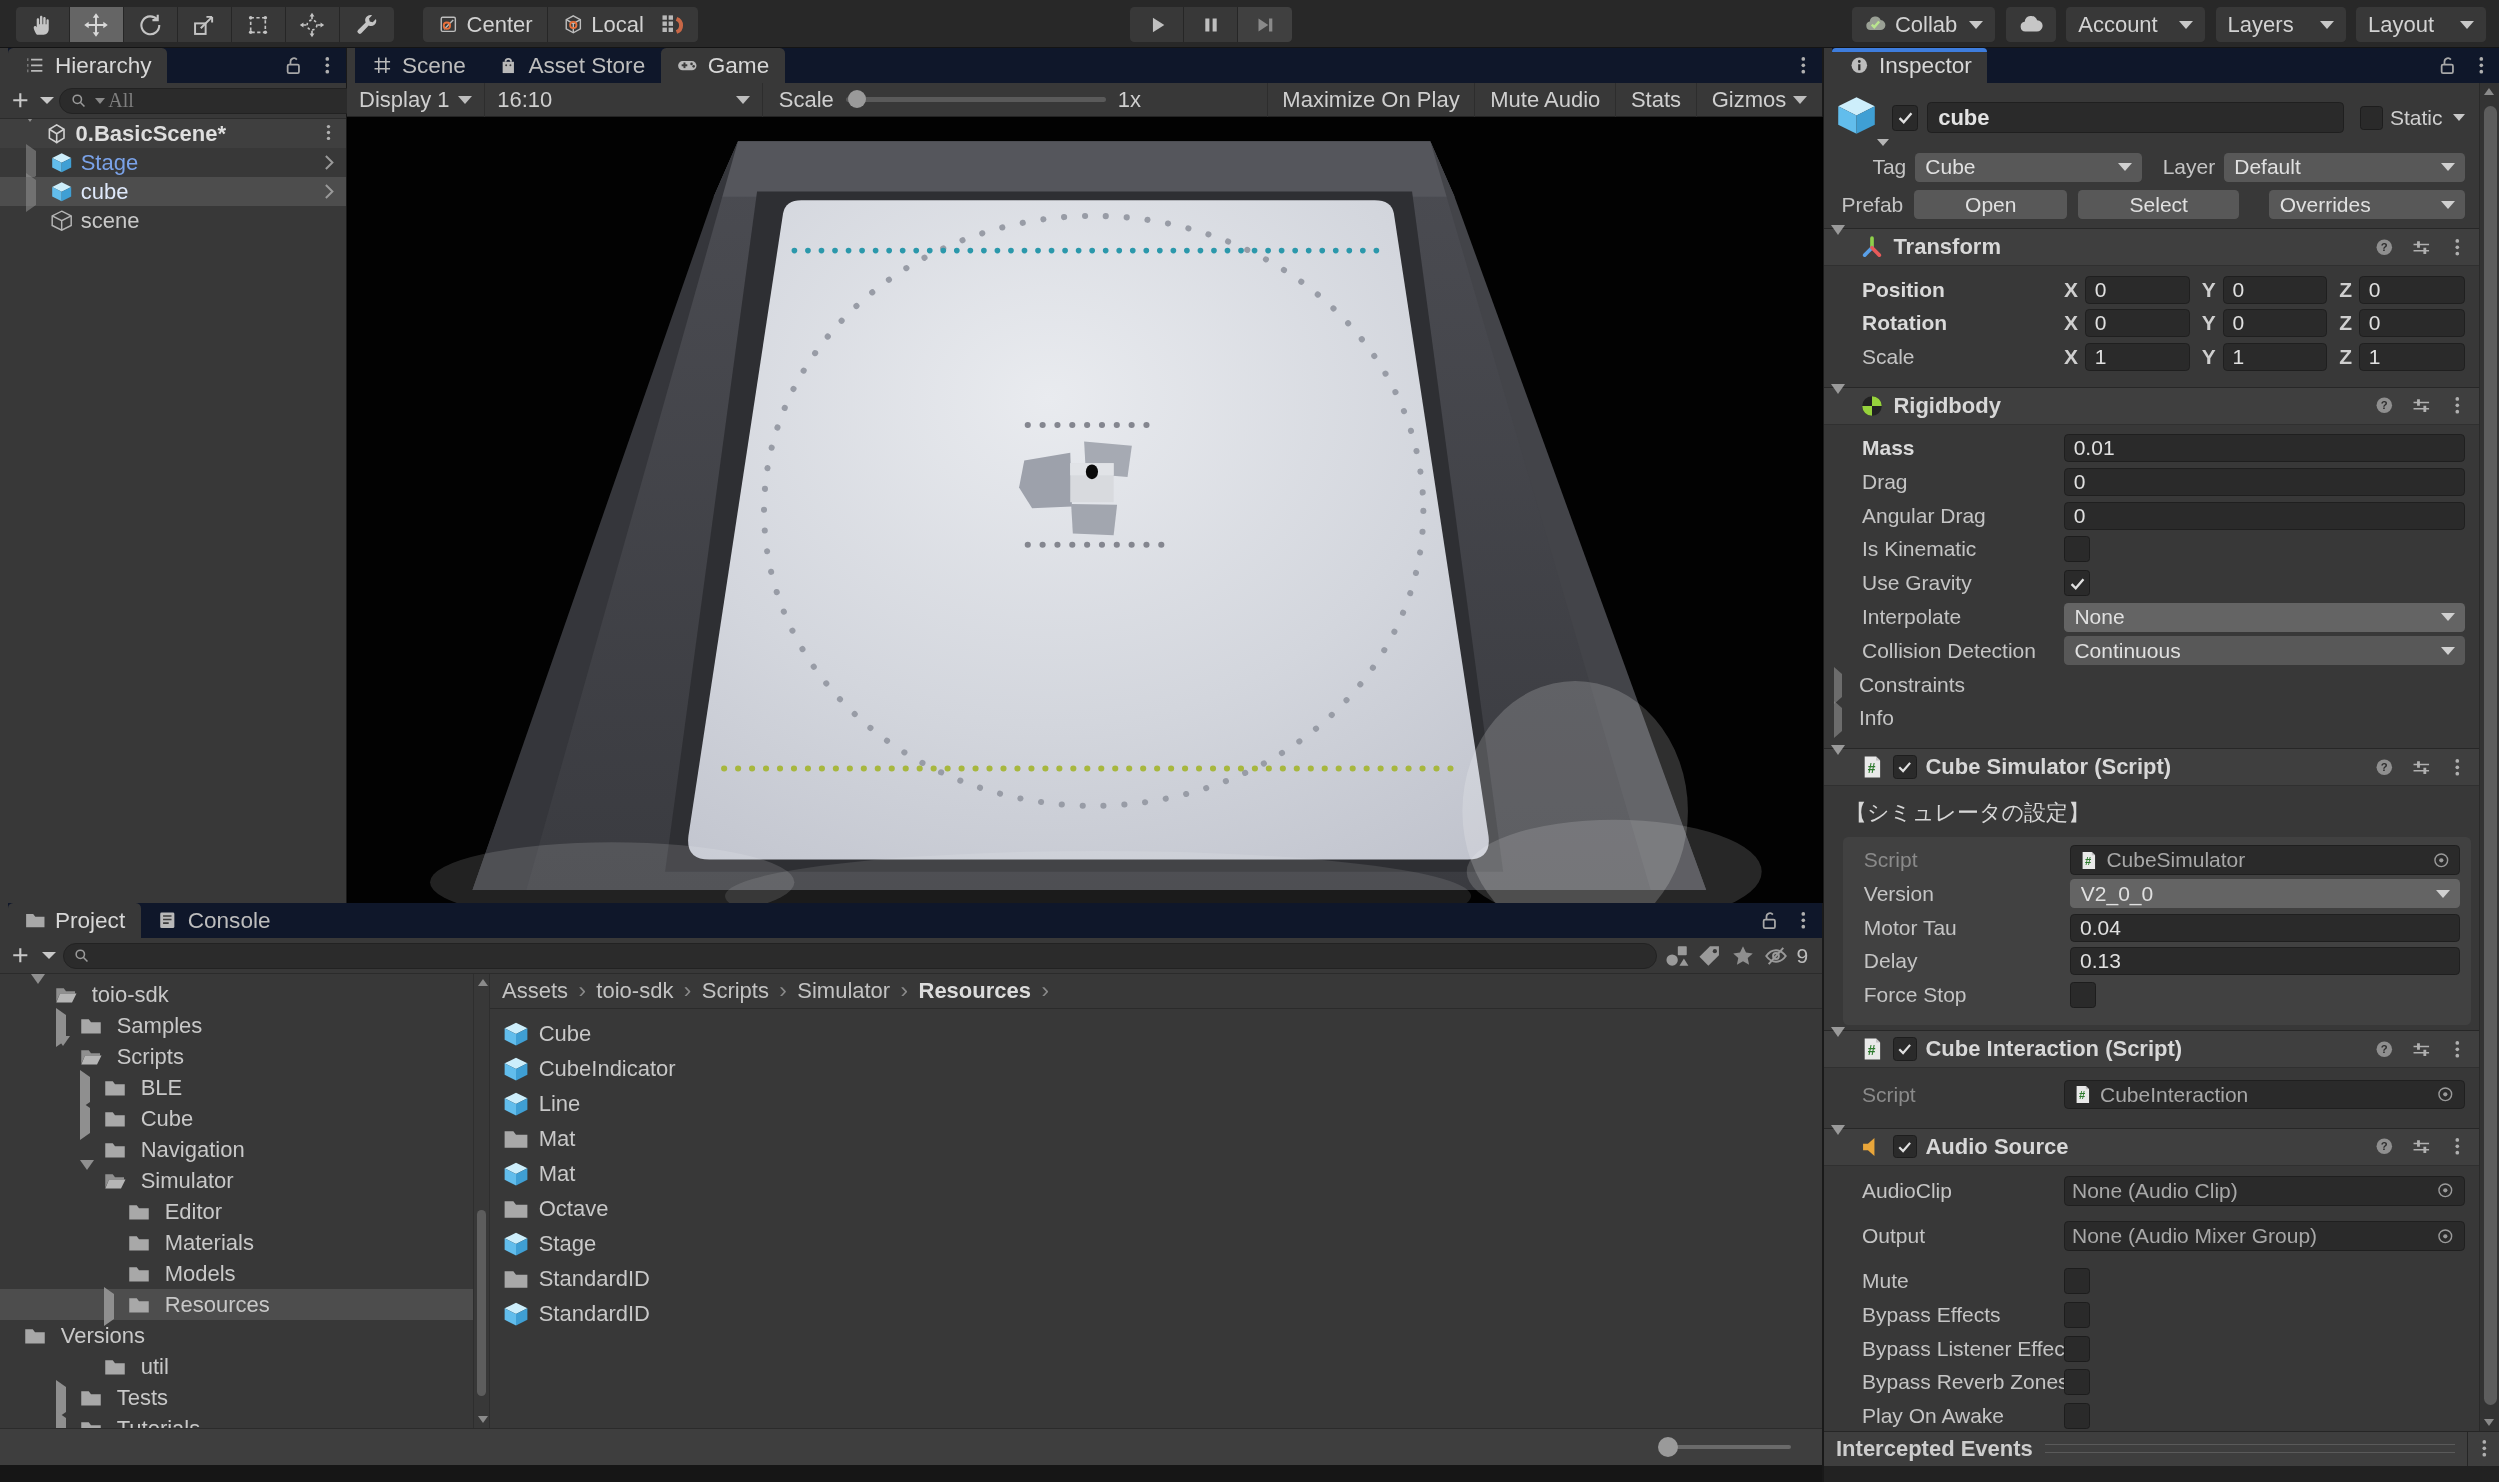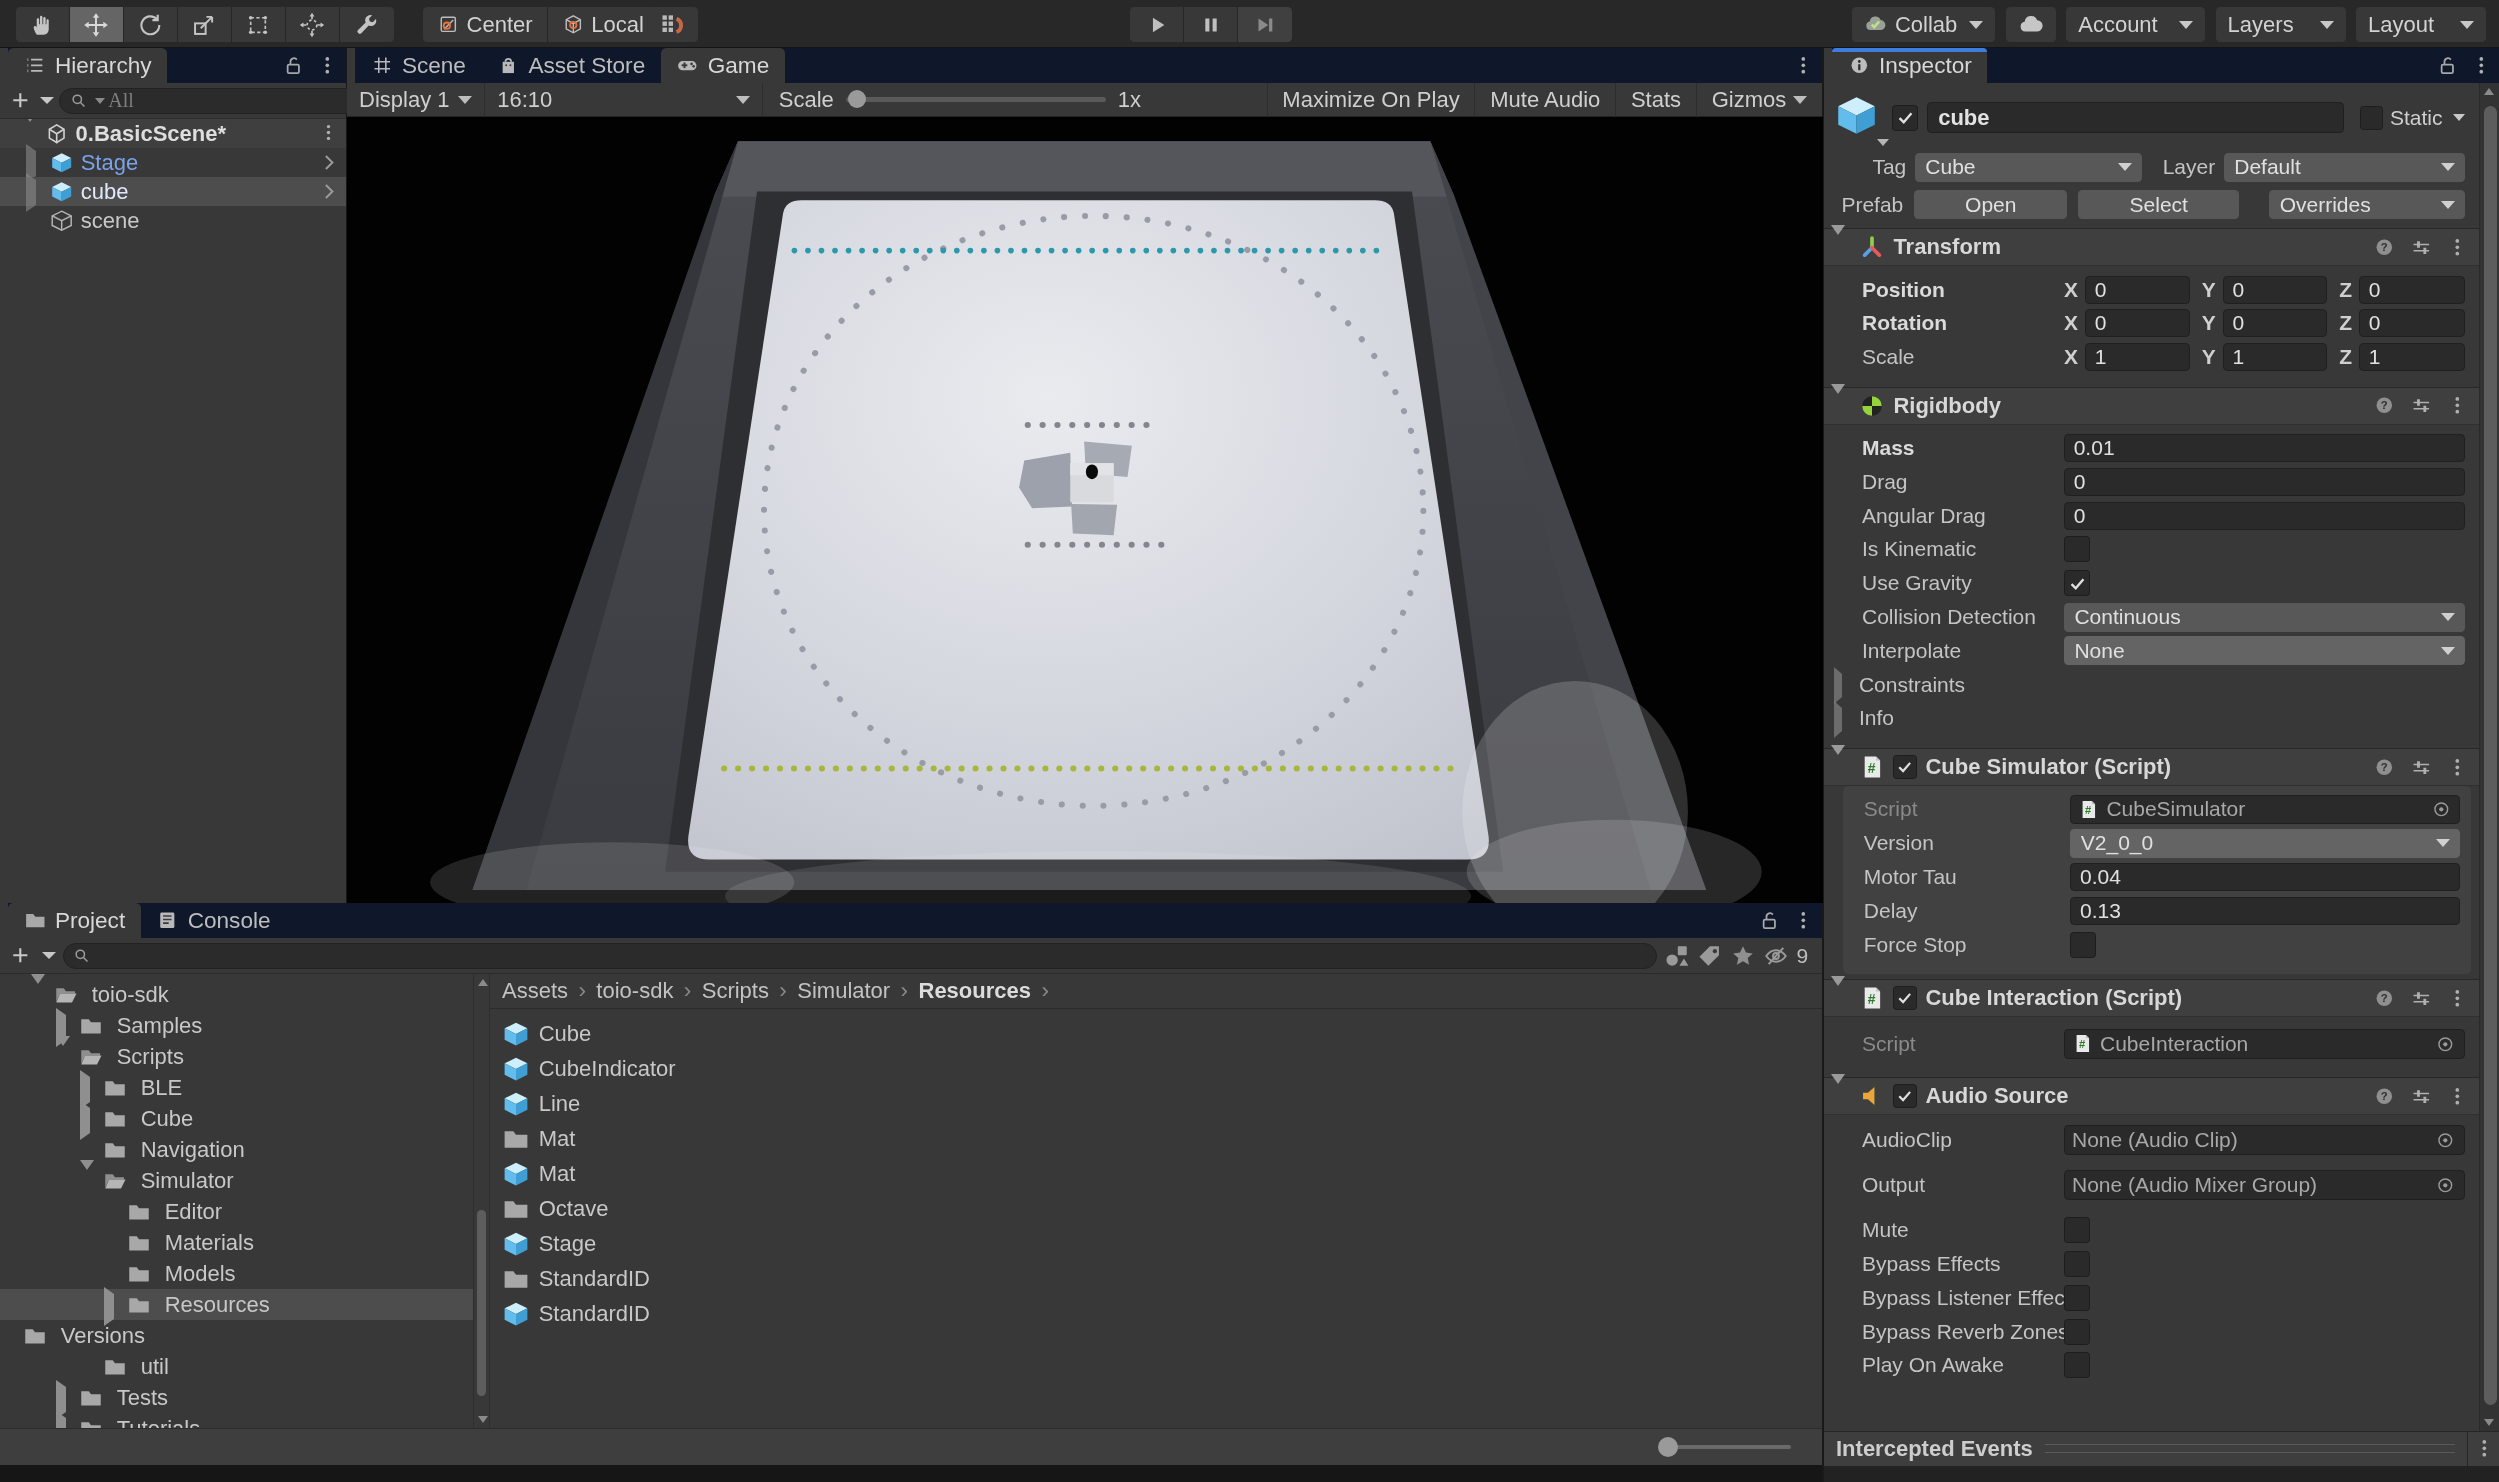--- a/index.html
+++ b/index.html
@@ -1117,33 +1117,33 @@
                   <div class="checkbox">
                     <span class="ic" style="width:19px;height:19px">
                       <svg viewBox="0 0 32 32" fill="none" stroke="#e0e0e0" stroke-width="4">
                         <path d="M6 17l7 7L26 9"></path>
                       </svg>
                     </span>
                   </div>
                 </span>
               </div>
               <div class="prow">
+                <span class="plabel">Interpolate</span>
+                <span class="pctl">
+                  <div class="dropdown light" style="flex:1">
+                    <span class="val">None</span>
+                    <span class="dc"></span>
+                  </div>
+                </span>
+              </div>
+              <div class="prow">
                 <span class="plabel">Collision Detection</span>
                 <span class="pctl">
                   <div class="dropdown" style="flex:1">
                     <span class="val">Continuous</span>
-                    <span class="dc"></span>
-                  </div>
-                </span>
-              </div>
-              <div class="prow">
-                <span class="plabel">Interpolate</span>
-                <span class="pctl">
-                  <div class="dropdown light" style="flex:1">
-                    <span class="val">None</span>
                     <span class="dc"></span>
                   </div>
                 </span>
               </div>
               <div class="prow foldrow">
                 <span class="exp"><span class="expander-r" style="border-left-width:8.7px;border-top-width:7px;border-bottom-width:7px;opacity:.6"></span></span>
                 <span style="color:#c4c4c4">Constraints</span>
               </div>
               <div class="prow foldrow">
                 <span class="exp"><span class="expander-r" style="border-left-width:8.7px;border-top-width:7px;border-bottom-width:7px;opacity:.6"></span></span>
@@ -1184,20 +1184,21 @@
                 </span>
                 <span class="ic" style="width:22.6px;height:22.6px">
                   <svg viewBox="0 0 32 32" fill="#b0b0b0">
                     <circle cx="16" cy="7" r="2.6"></circle>
                     <circle cx="16" cy="16" r="2.6"></circle>
                     <circle cx="16" cy="25" r="2.6"></circle>
                   </svg>
                 </span>
               </span>
             </div>
+            <div class="jp-head">【シミュレータの設定】</div>
             <div class="simbox">
               <div class="prow">
                 <span class="plabel dim">Script</span>
                 <span class="pctl">
                   <div class="objfield">
                     <span class="ic scripticon" style="width:21px;height:21px">
                       <svg viewBox="0 0 32 32" style="font-size:24px">
                         <path d="M7 3h14l5 5v21H7z" fill="#e9e9e9"></path>
                         <path d="M21 3v5h5" fill="#c4c4c4"></path>
                         <text x="15.5" y="23" font-size="17" font-weight="bold" text-anchor="middle" fill="#2d7a2d">#</text>

